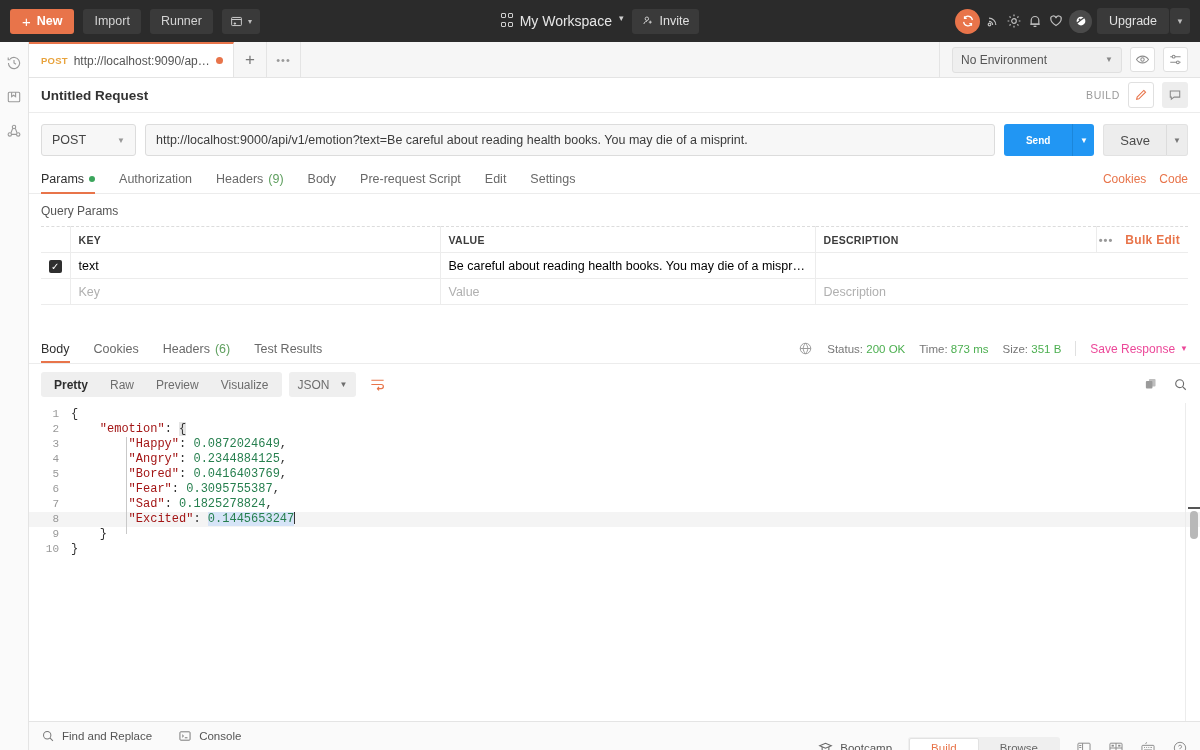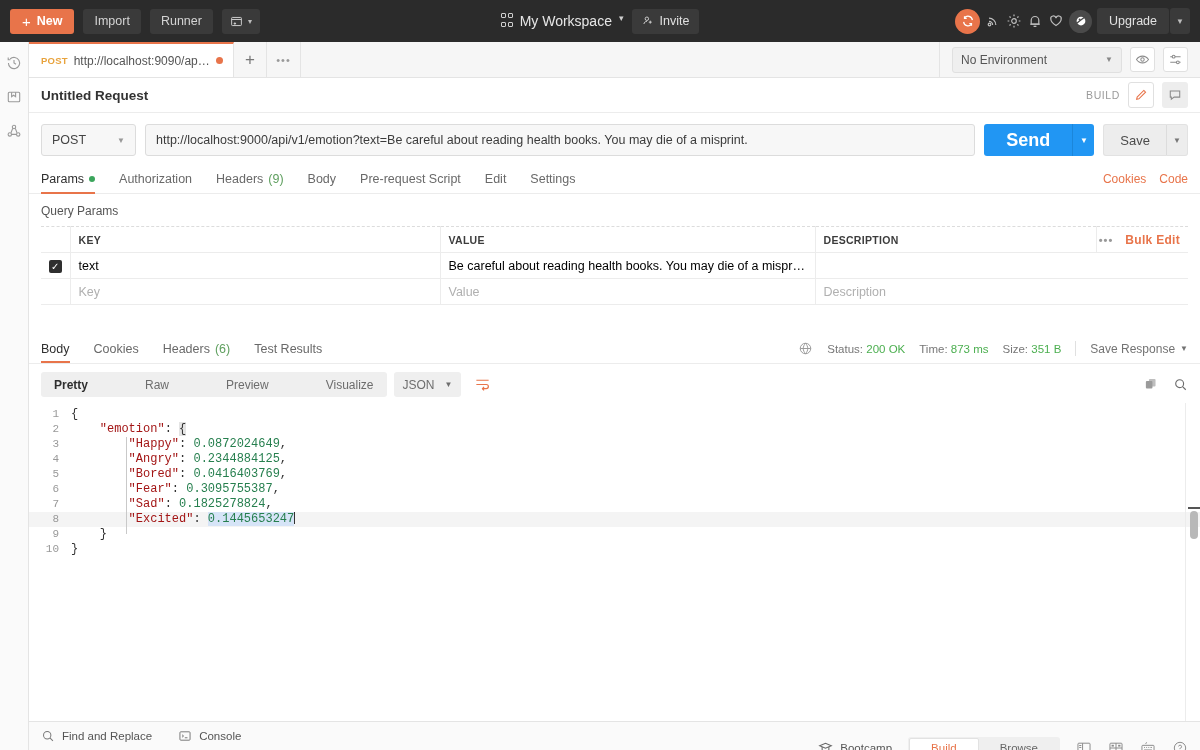--- a/index.html
+++ b/index.html
@@ -139,21 +139,21 @@
     width: 95px; height: 32px; border: 1px solid #dcdcdc; border-radius: 3px;
     background: #f7f7f7; display: flex; align-items: center; justify-content: space-between;
     padding: 0 10px; font-size: 12.5px; color: #444; cursor: pointer; flex: none;
   }
   .url-box {
     flex: 1; height: 32px; border: 1px solid #dcdcdc; border-radius: 3px; background: #f7f7f7;
     display: flex; align-items: center; padding: 0 10px; font-size: 12.5px; color: #3b3b3b;
     overflow: hidden; white-space: nowrap; cursor: text;
   }
   .send-btn {
-    background: #2196f3; color: #fff; height: 32px; padding: 0 22px; font-size: 18px;
+    background: #2196f3; color: #fff; height: 32px; padding: 0 22px; font-size: 10px;
     font-weight: bold; border-radius: 3px 0 0 3px; display: flex; align-items: center;
     cursor: pointer;
   }
   .send-caret {
     background: #2196f3; color: #fff; height: 32px; width: 22px; border-radius: 0 3px 3px 0;
     border-left: 1px solid #1b86da; display: flex; align-items: center; justify-content: center;
     font-size: 8px; cursor: pointer; margin-right: 9px;
   }
   .save-btn {
     background: #ededed; color: #4c4c4c; height: 32px; padding: 0 16px; font-size: 13px;
@@ -212,27 +212,27 @@
 
   
   .resp { flex: 1; display: flex; flex-direction: column; min-height: 0; }
   .resp-tabs {
     display: flex; align-items: center; padding: 0 12px; height: 30px;
     border-bottom: 1px solid #ececec; flex: none; margin-top: 29px;
   }
   .resp-meta { margin-left: auto; display: flex; align-items: center; gap: 14px; font-size: 11.5px; color: #777; }
   .meta-val-green { color: #4caf50; }
   .divider-v { width: 1px; height: 15px; background: #e0e0e0; }
-  .save-resp { color: #737373; font-size: 12px; display: flex; align-items: center; gap: 5px; cursor: pointer; }
+  .save-resp { color: #ec4899; font-size: 12px; display: flex; align-items: center; gap: 5px; cursor: pointer; }
 
   .fmt-row {
     display: flex; align-items: center; padding: 8px 12px 6px 12px; gap: 7px; flex: none;
   }
   .seg {
-    background: #efefef; border-radius: 3px; display: flex; align-items: center; height: 25px; padding: 0 2px; gap: 35px;
+    background: #efefef; border-radius: 3px; display: flex; align-items: center; height: 25px; padding: 0 2px;
   }
   .seg span {
     font-size: 12px; color: #6d6d6d; padding: 0 11px; height: 21px; display: flex;
     align-items: center; cursor: pointer; border-radius: 2px;
   }
   .seg span.active { color: #2f2f2f; font-weight: bold; }
   .json-sel {
     background: #efefef; border-radius: 3px; height: 25px; display: flex; align-items: center;
     gap: 10px; padding: 0 9px; font-size: 12px; color: #6d6d6d; cursor: pointer;
   }

